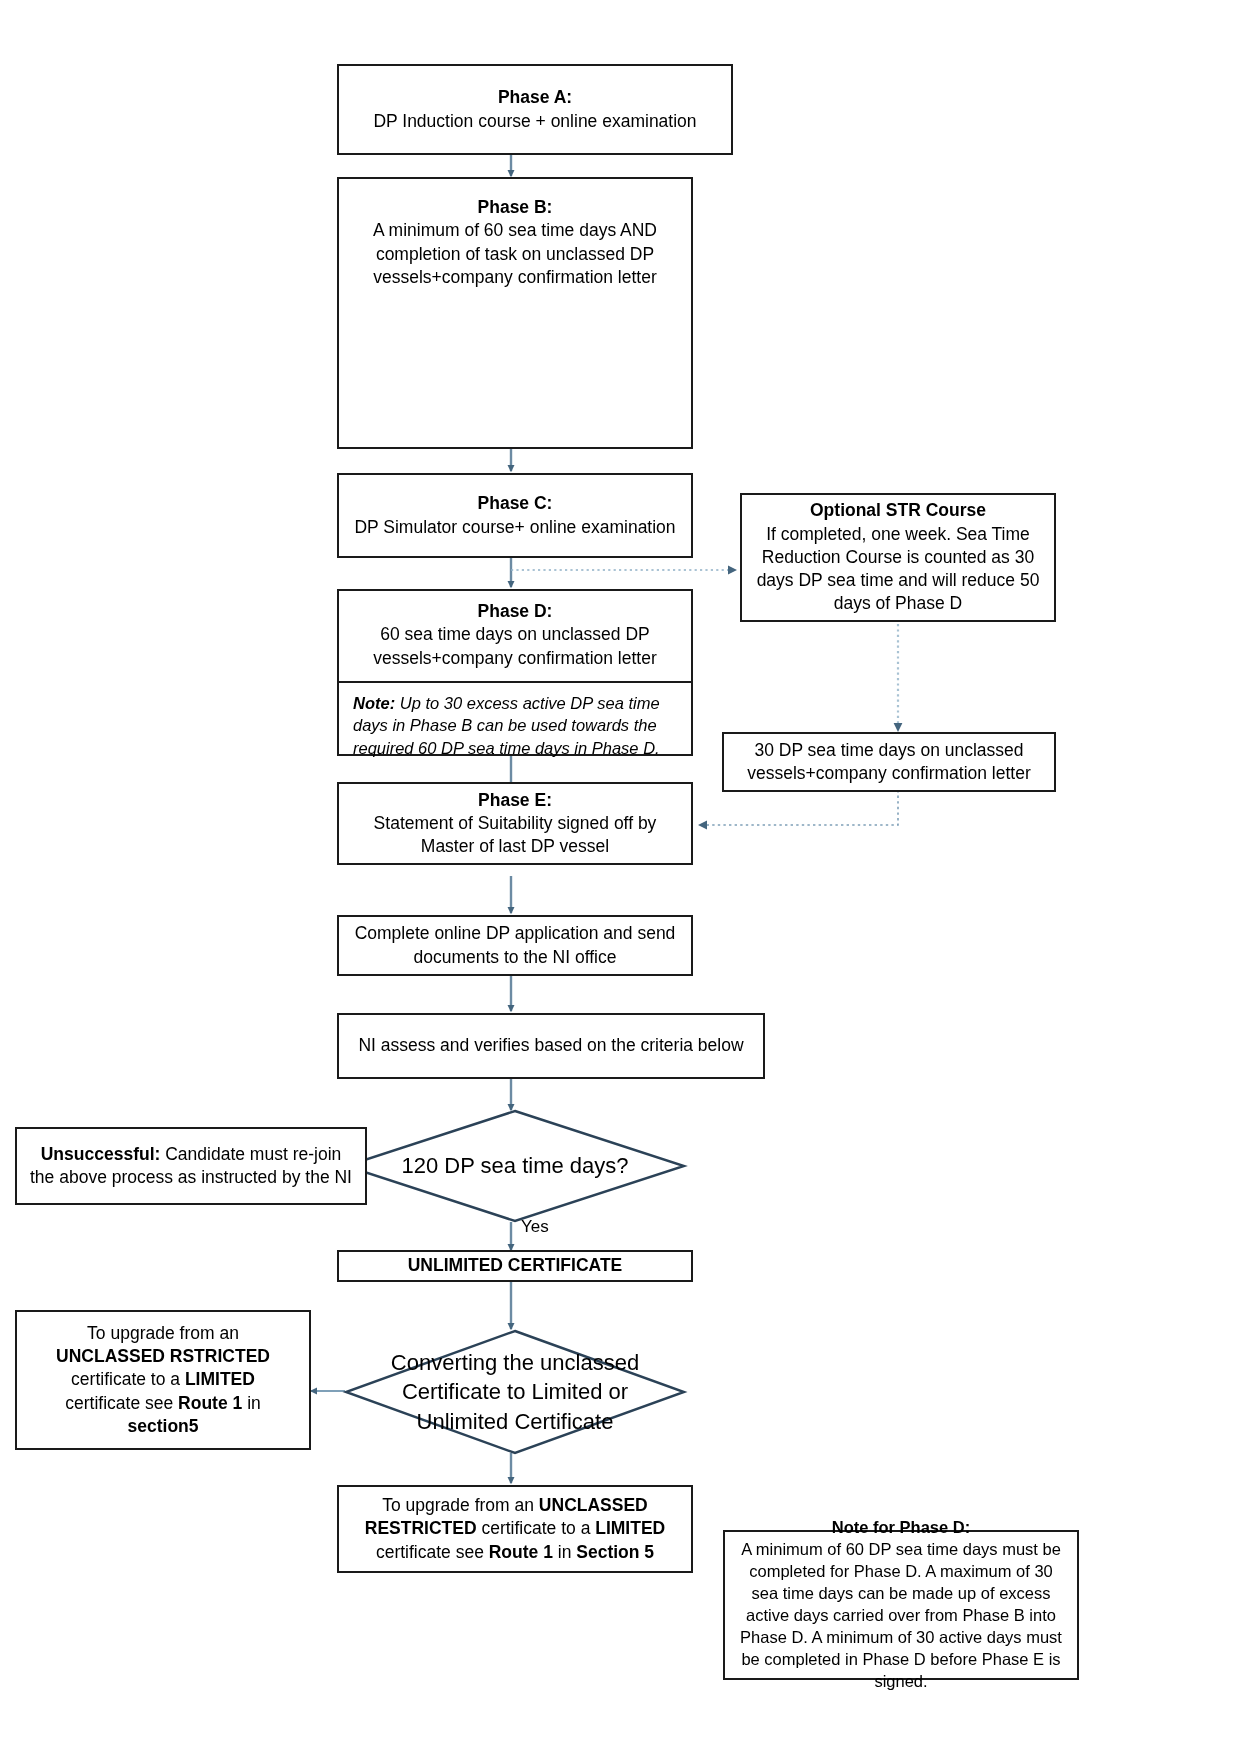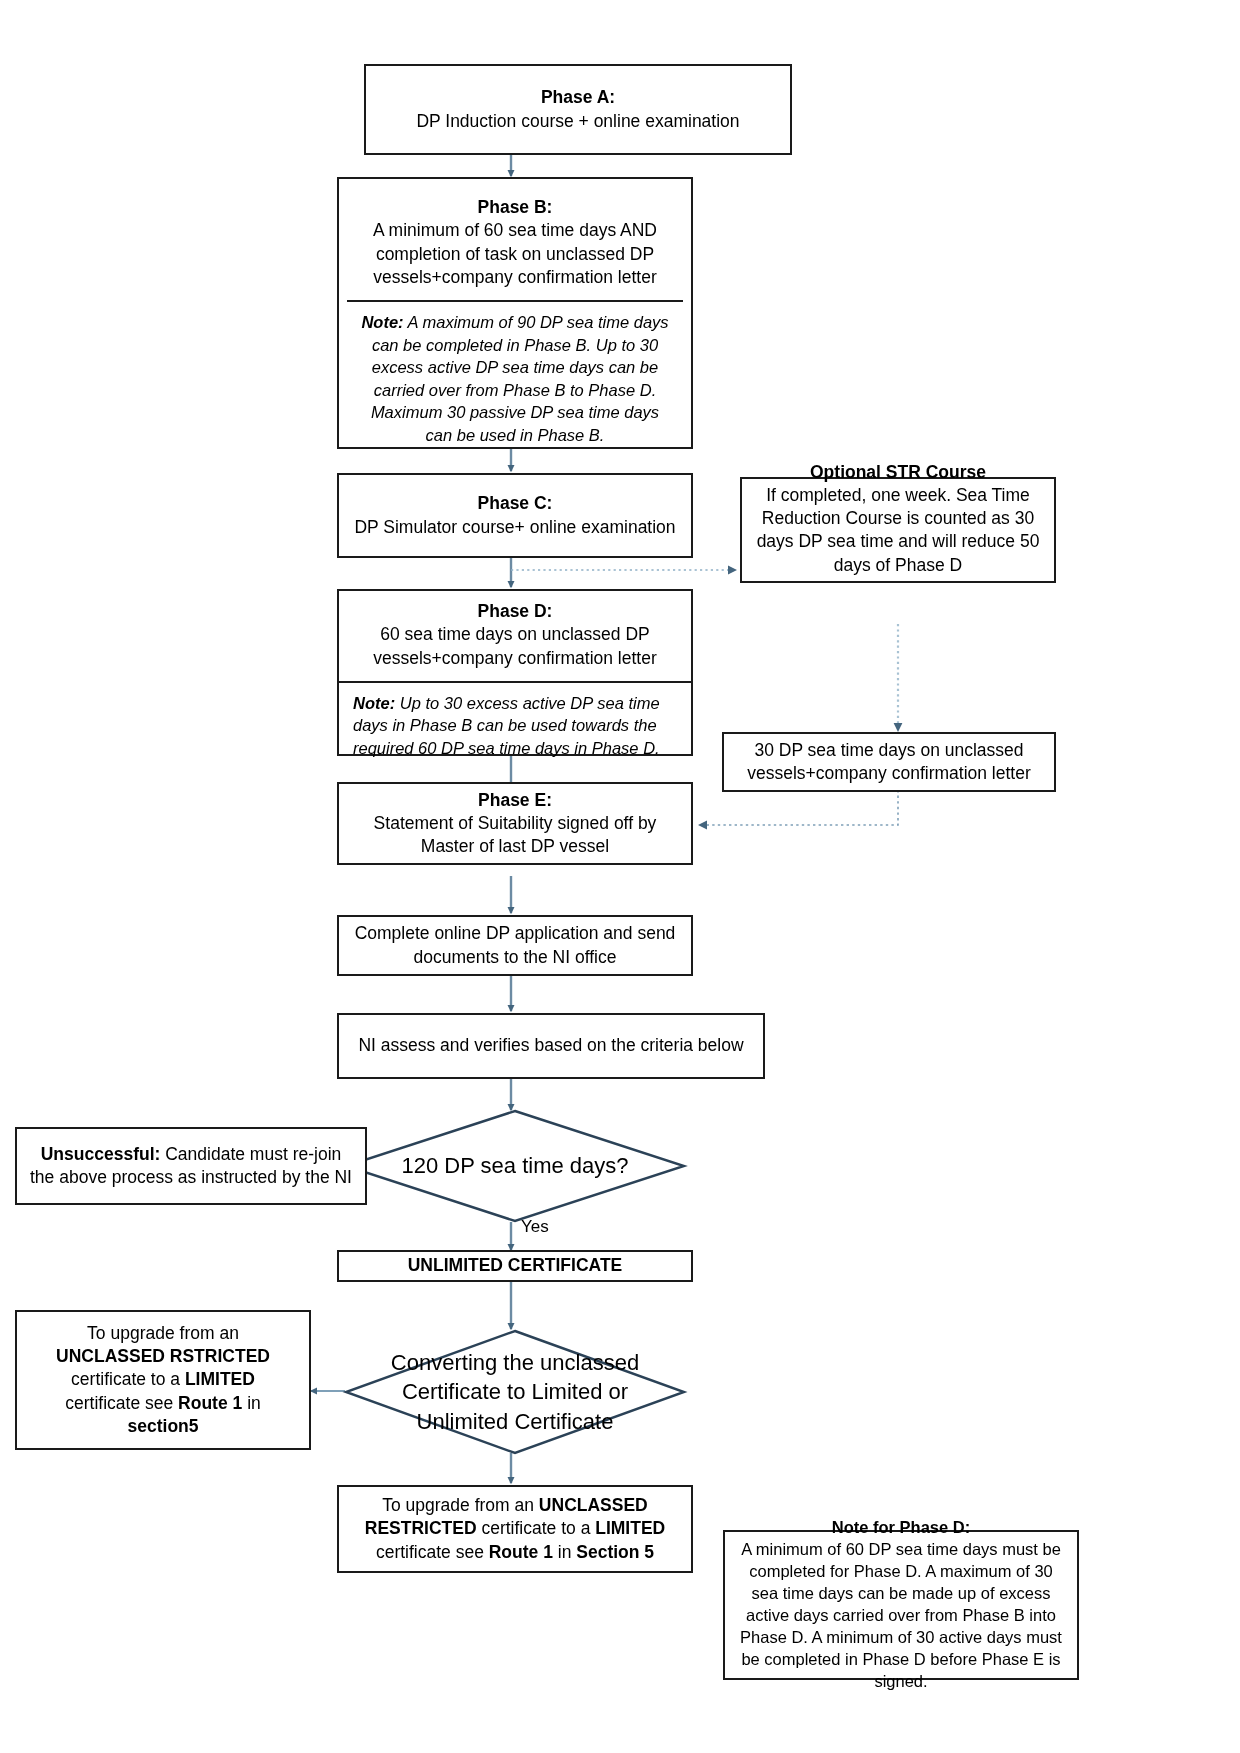--- a/index.html
+++ b/index.html
@@ -132,46 +132,42 @@
 
     <line x1="511" y1="1222" x2="511" y2="1250" stroke="#6c8ba3" stroke-width="2.4" marker-end="url(#arrow)"></line>
 
     <line x1="511" y1="1281" x2="511" y2="1329" stroke="#6c8ba3" stroke-width="2.4" marker-end="url(#arrow)"></line>
 
     <line x1="345" y1="1391" x2="311" y2="1391" stroke="#7fa0b8" stroke-width="2.2" marker-end="url(#arrow)"></line>
 
     <line x1="511" y1="1453" x2="511" y2="1483" stroke="#6c8ba3" stroke-width="2.4" marker-end="url(#arrow)"></line>
   </svg>
 
-  <div class="node" style="left:337px; top:64px; width:428px; height:91px;margin-left:27px;">
+  <div class="node" style="left:337px; top:64px; width:396px; height:91px;">
     <div class="inner">
       <div class="b">Phase A:</div>
       <div>DP Induction course + online examination</div>
     </div>
   </div>
 
   <div class="node split" style="left:337px; top:177px; width:356px; height:272px; padding:8px;">
     <div class="node-main">
       <div class="b">Phase B:</div>
       <div>A minimum of 60 sea time days AND completion of task on unclassed DP vessels+company confirmation letter</div>
     </div>
-    <div class="node-note note-sep">
-      <span class="b">Note:</span>
-      <span>A maximum of 90 DP sea time days can be completed in Phase B. Up to 30 excess active DP sea time days can be carried over from Phase B to Phase D. Maximum 30 passive DP sea time days can be used in Phase B.</span>
-    </div>
   </div>
 
   <div class="node" style="left:337px; top:473px; width:356px; height:85px;">
     <div class="inner">
       <div class="b">Phase C:</div>
       <div>DP Simulator course+ online examination</div>
     </div>
   </div>
 
-  <div class="node" style="left:740px; top:477px; width:316px; height:106px;justify-content:flex-end;">
+  <div class="node" style="left:740px; top:493px; width:316px; height:129px;">
     <div class="inner">
       <div class="b">Optional STR Course</div>
       <div>If completed, one week. Sea Time Reduction Course is counted as 30 days DP sea time and will reduce 50 days of Phase D</div>
     </div>
   </div>
 
   <div class="node split" style="left:337px; top:589px; width:356px; height:167px; padding:0;">
     <div class="node-main">
       <div class="b">Phase D:</div>
       <div>60 sea time days on unclassed DP vessels+company confirmation letter</div>

